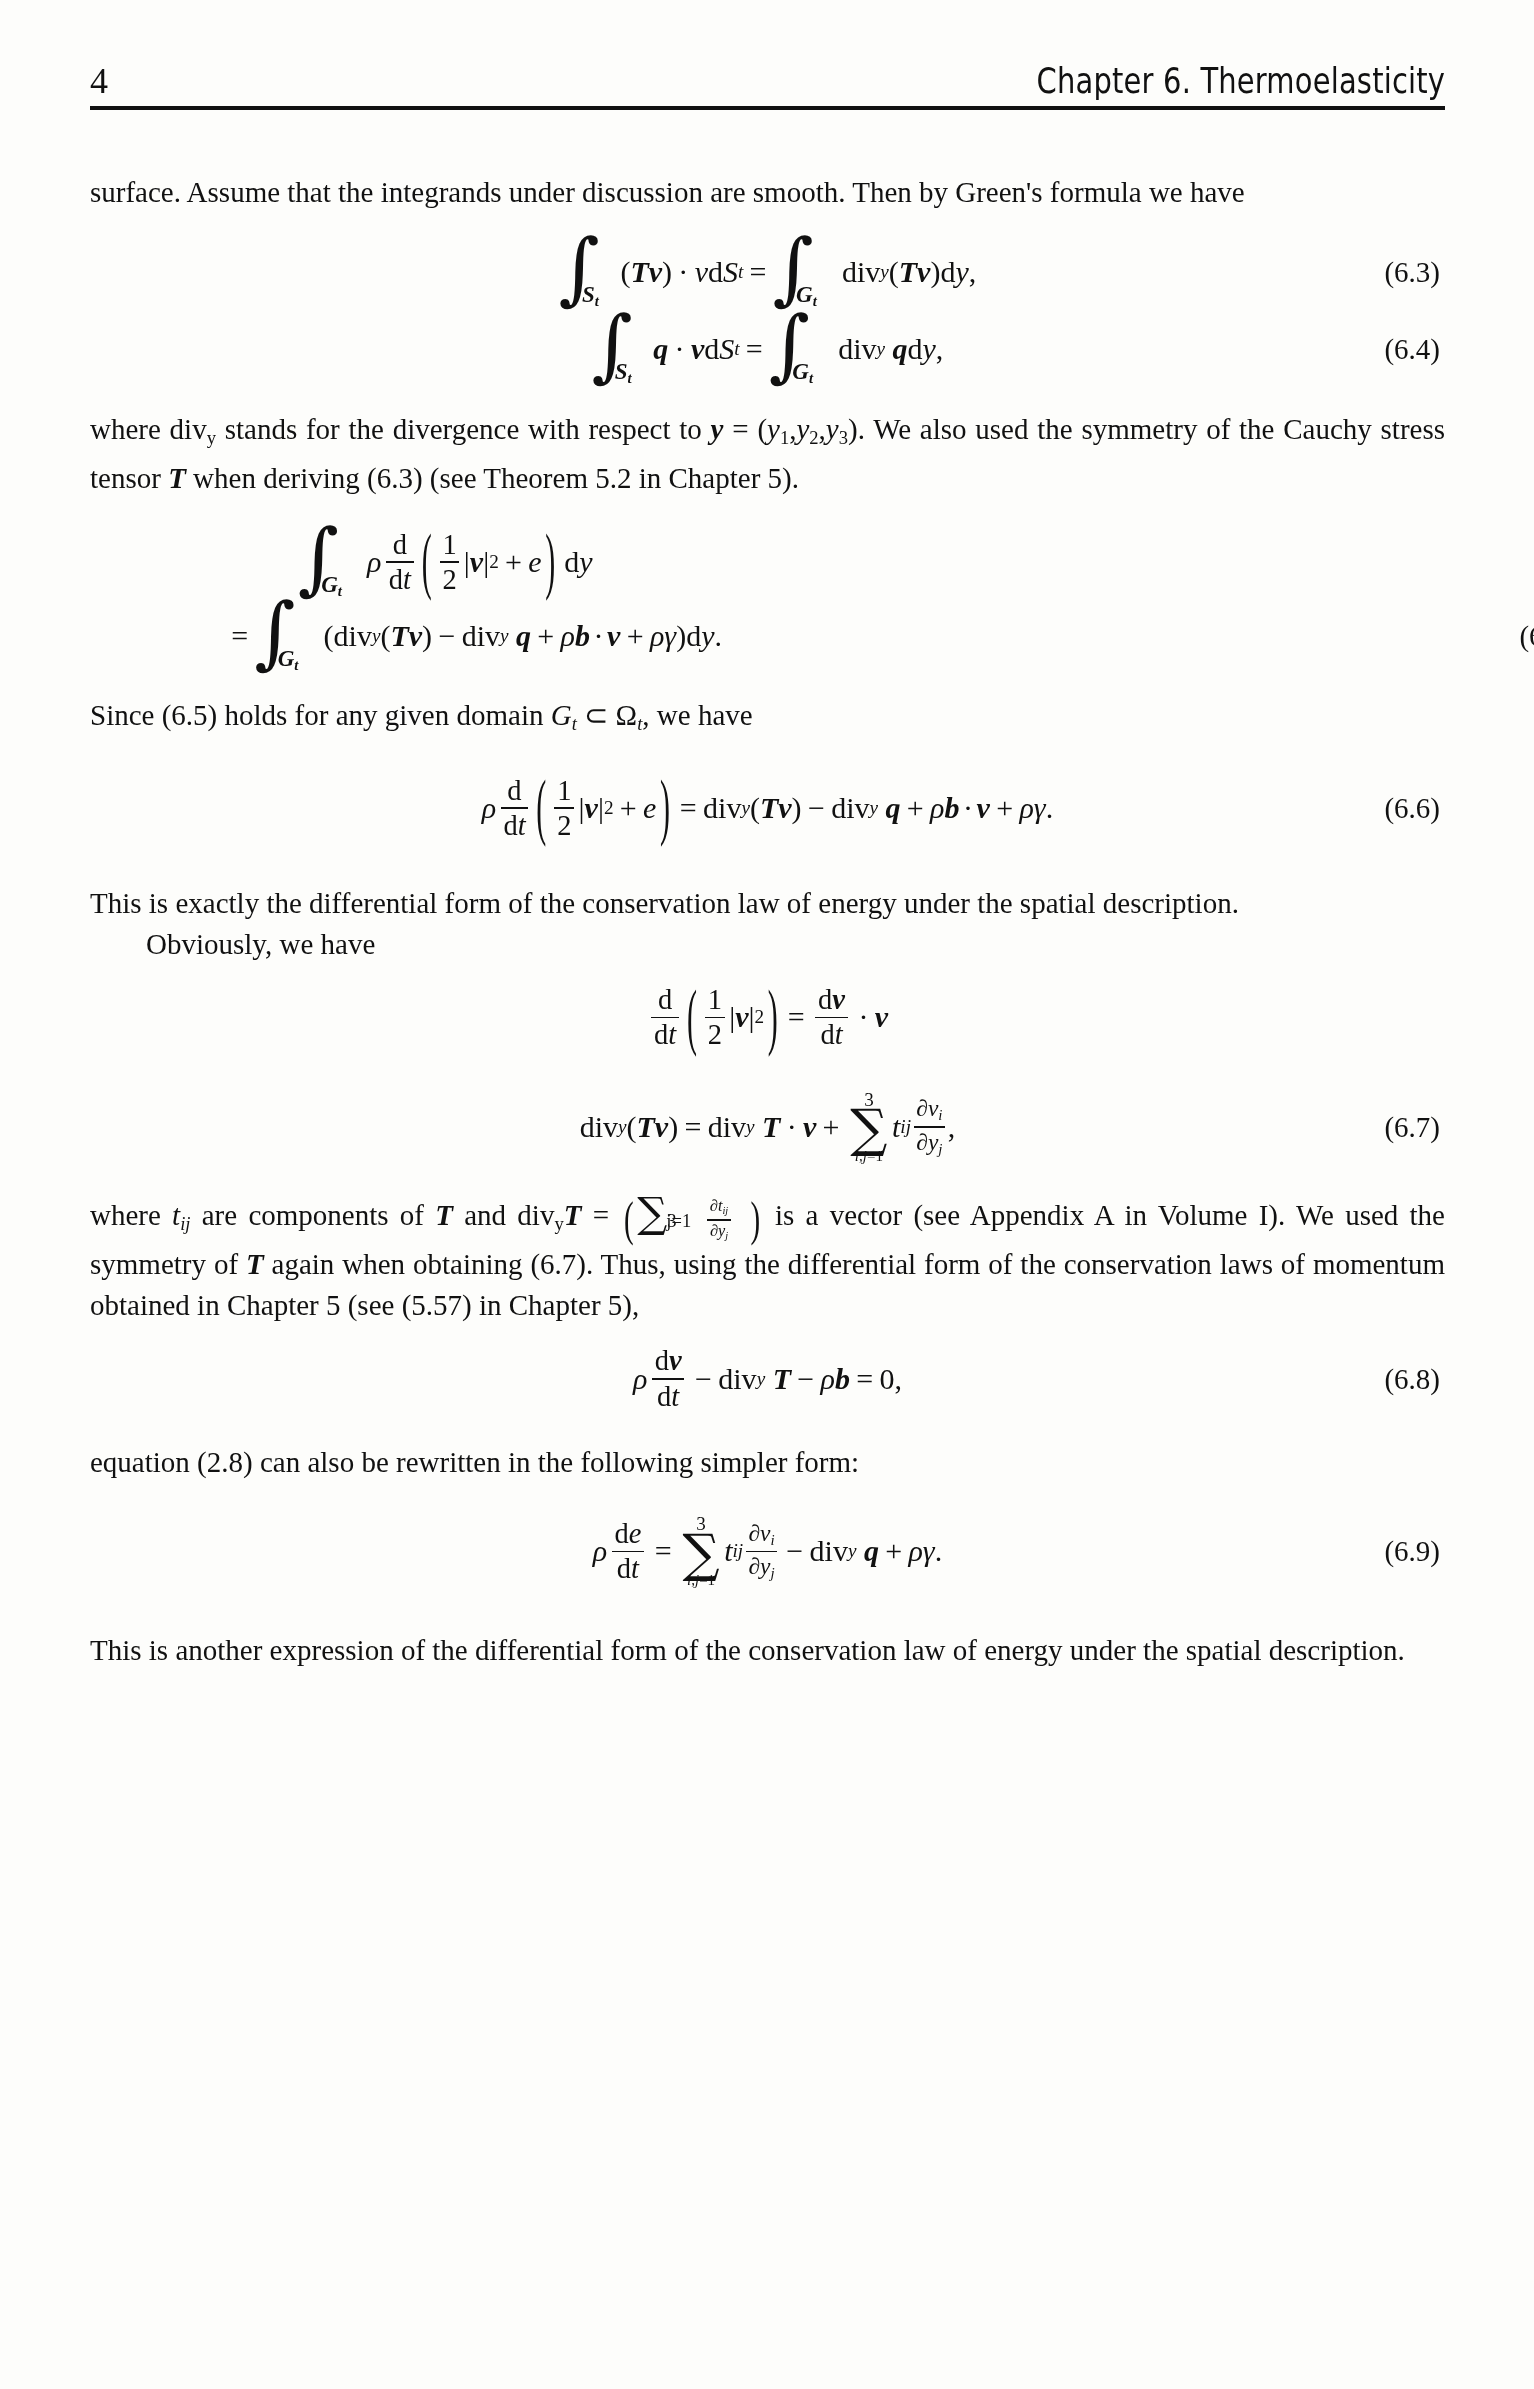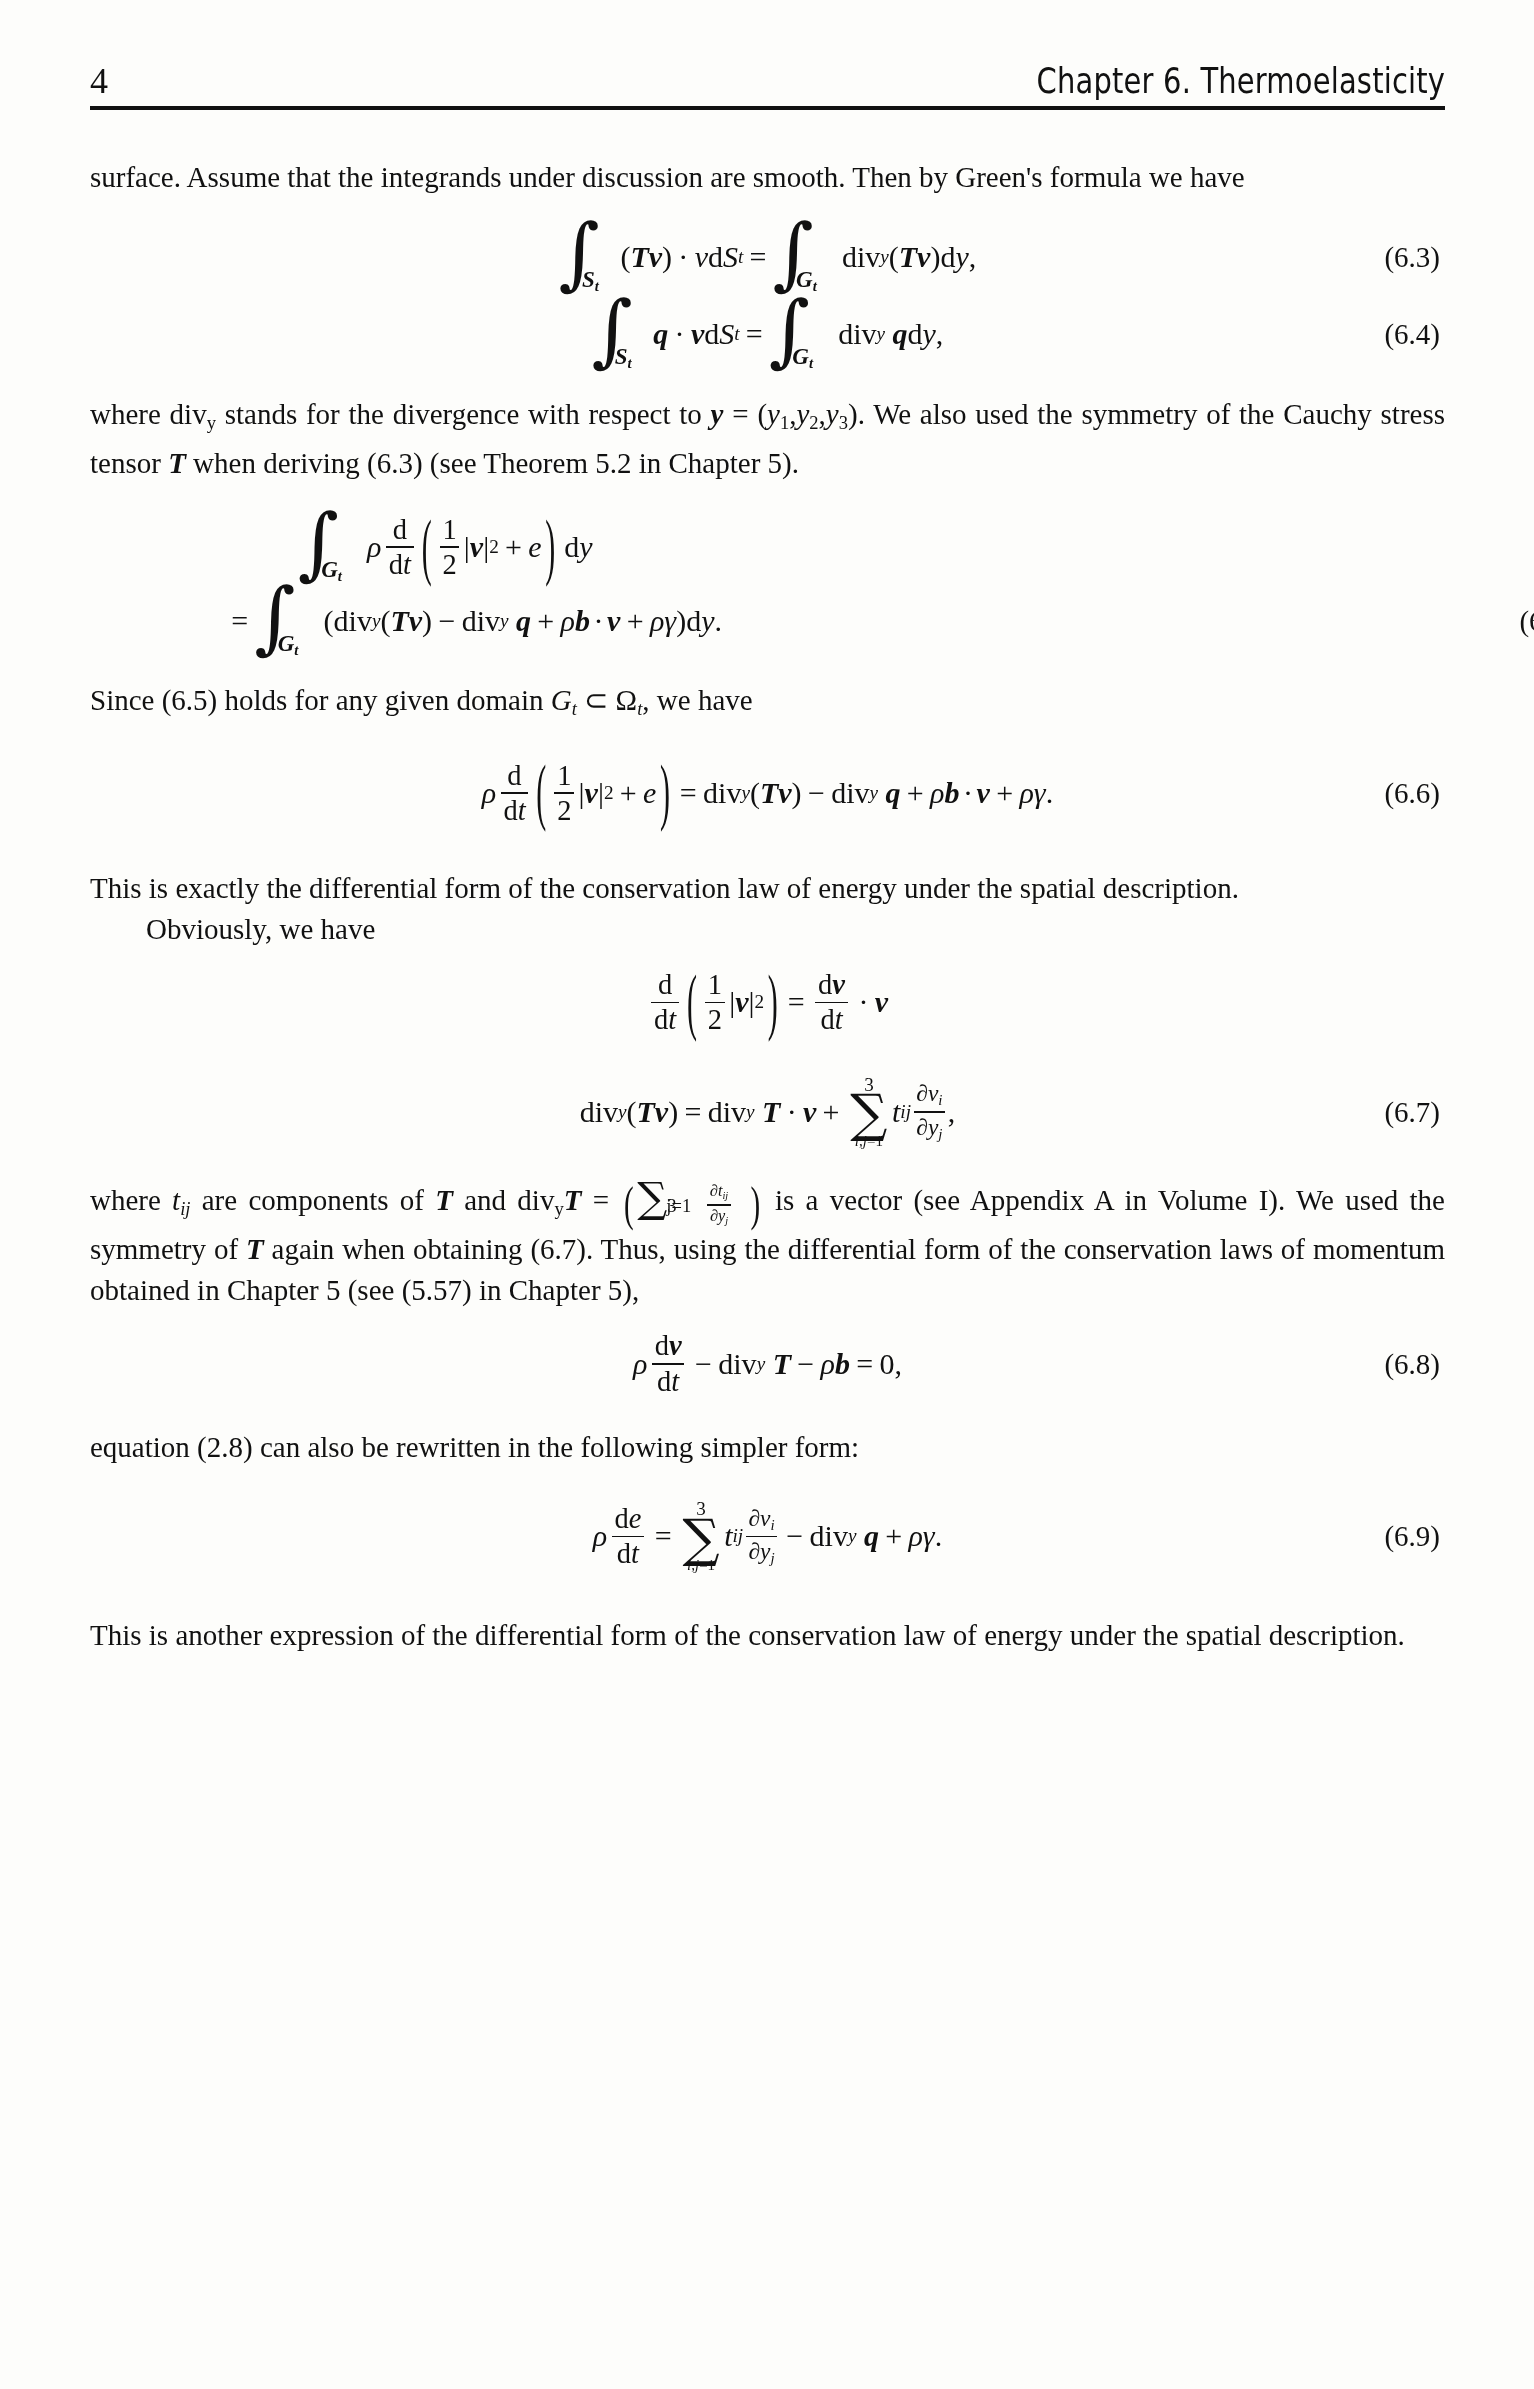--- a/index.html
+++ b/index.html
@@ -44,21 +44,21 @@
     transform-origin: right bottom;
   }
   .rule {
     height: 3.6px;
     background: #111;
     margin-top: 1.8px;
   }
 
   
   .body {
-    padding-top: 47px;
+    padding-top: 62px;
   }
   p.para {
     margin: 0;
     font-size: 29px;
     line-height: 41px;
     text-align: justify;
     text-justify: inter-word;
     hyphens: none;
   }
   p.indent { text-indent: 56px; }

